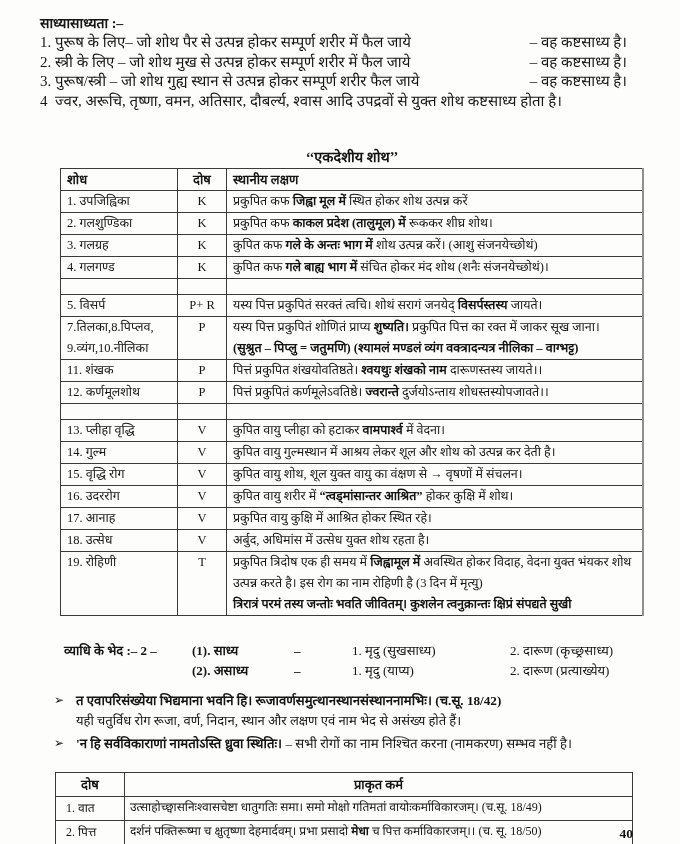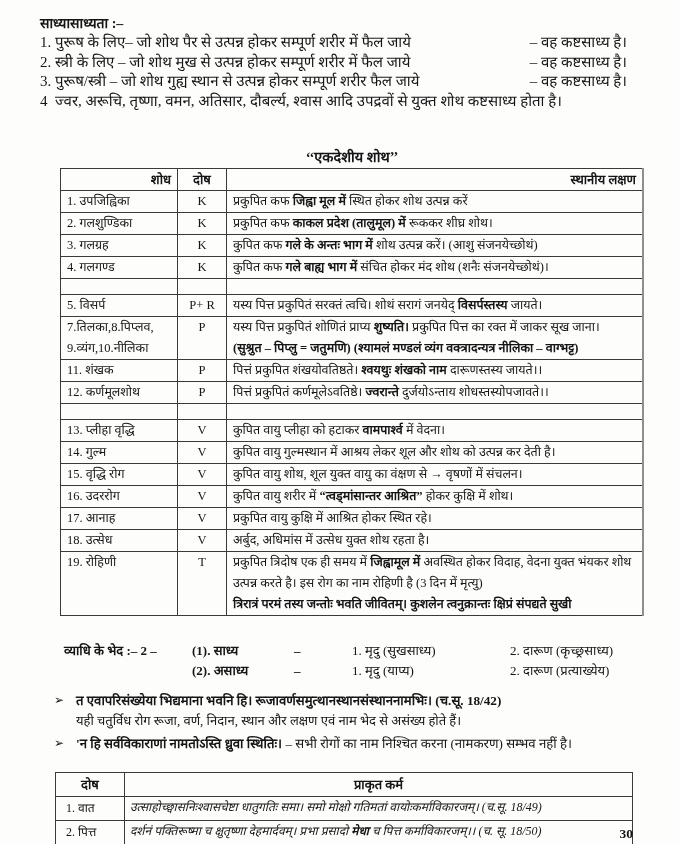--- a/index.html
+++ b/index.html
@@ -16,21 +16,21 @@
   .intro-heading{font-weight:700;font-size:14px;line-height:19px;}
   .intro-line{display:flex;font-size:15px;line-height:19.5px;}
   .intro-line .lead{white-space:pre-wrap;}
   .intro-line .tail{margin-left:auto;white-space:nowrap;}
 
   
   .table-title{font-weight:700;font-size:14.5px;text-align:center;margin-top:35px;margin-bottom:2px;width:584px;margin-left:20px;}
   table{border-collapse:collapse;table-layout:fixed;}
   .main{width:584px;margin-left:20px;border:1.5px solid #2b2b2b;border-right:2.5px solid #8f8f8f;}
   .main th,.main td{border:1px solid #3a3a3a;font-size:12.5px;line-height:21px;padding:0 6px;vertical-align:top;}
-  .main th{text-align:right;font-weight:700;font-size:13px;}
+  .main th{text-align:left;font-weight:700;font-size:13px;}
   .main .c1{width:104px;}
   .main .c2{width:36px;text-align:center;font-family:"Liberation Serif",serif;}
   .main td.c1,.main td.c3{white-space:pre-line;}
   .main tr.spacer td{height:15px;}
 
   
   .vyadhi{display:flex;margin-top:25px;margin-left:24px;font-size:13px;}
   .vy-heading{font-weight:700;width:128px;line-height:20px;}
   .vy-rows{flex:1;}
   .vy-row{display:flex;line-height:20px;}
@@ -46,21 +46,21 @@
   .bullet-text{flex:1;white-space:pre-line;}
   .bullet-sub{margin-left:22px;font-size:13px;line-height:20px;}
   .bullet-sub:empty{display:none;}
 
   
   .dosha{width:578px;margin-left:15px;margin-top:18px;border:1.5px solid #2b2b2b;}
   .dosha th,.dosha td{border:1px solid #3a3a3a;font-size:12px;line-height:21px;vertical-align:top;}
   .dosha th{font-weight:700;font-size:13px;text-align:center;}
   .dosha .d1{width:66px;}
   .dosha td.d1{padding-left:10px;}
-  .dosha td.d2{padding:0 5px;white-space:pre-line;font-style:italic;}
+  .dosha td.d2{padding:0 5px;white-space:pre-line;}
 
   .page-number{position:absolute;right:18px;bottom:2px;font-size:13.5px;font-weight:700;}
 </style>
 </head>
 <body>
 
 <div class="page">
 
   <div class="intro">
     <div class="intro-heading">साध्यासाध्यता :–</div>
@@ -265,14 +265,14 @@
         </tr>
 
         <tr>
           <td class="d1">2. पित्त</td>
           <td class="d2"><span>दर्शनं पक्तिरूष्मा च क्षुतृष्णा देहमार्दवम्। प्रभा प्रसादो </span><span class="b">मेधा</span><span> च पित्त कर्माविकारजम्।। (च. सू. 18/50)</span></td>
         </tr>
 
     </tbody>
   </table>
 
-  <div class="page-number">30</div>
+  <div class="page-number">40</div>
 </div>
 
 </body></html>

